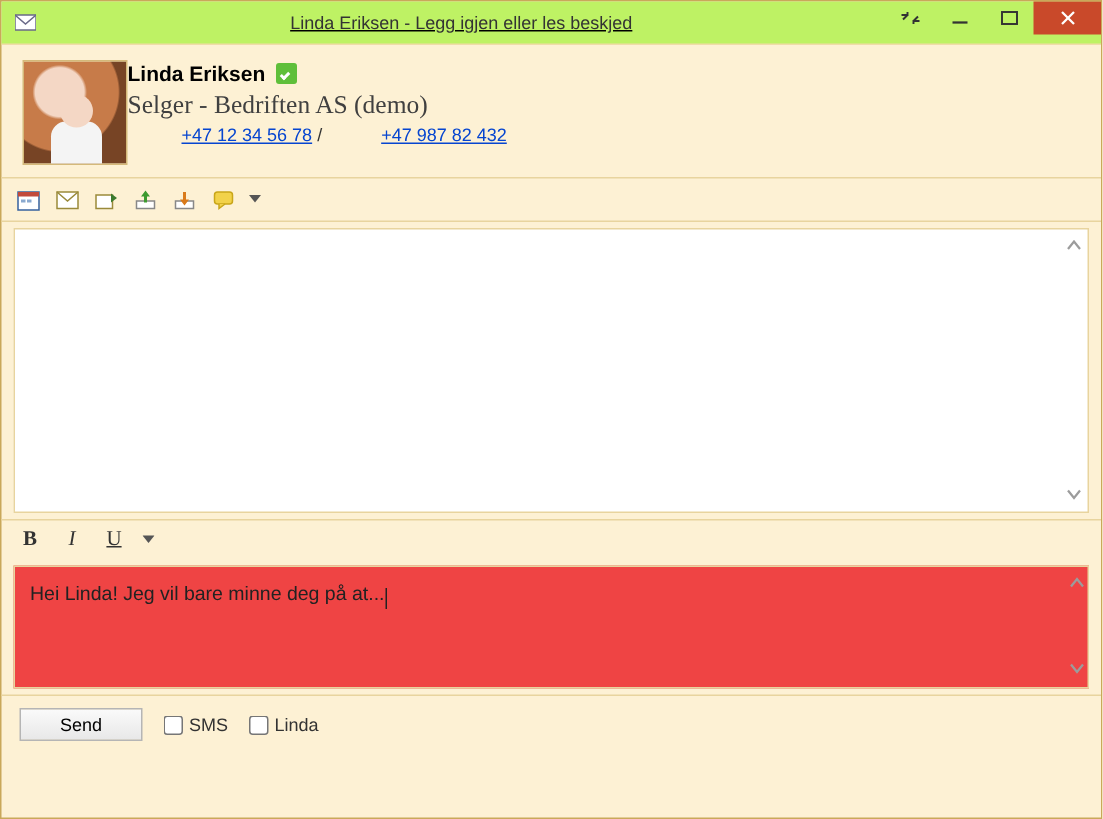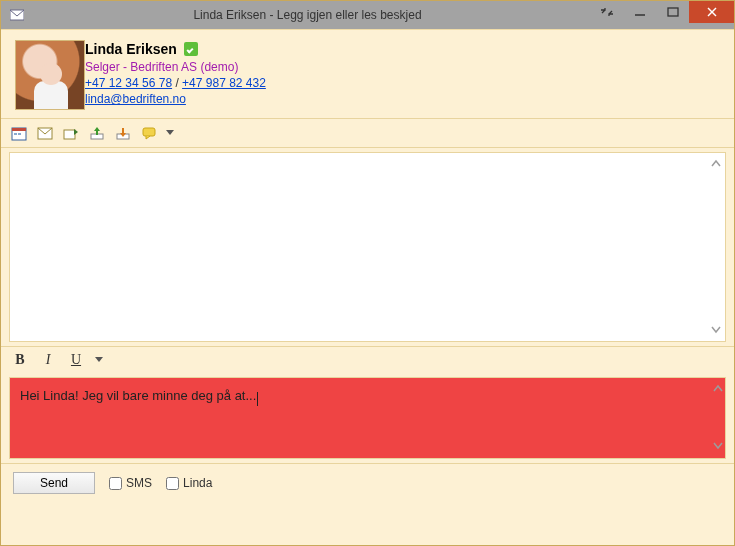--- a/index.html
+++ b/index.html
@@ -14,25 +14,26 @@
   .window {
     width: 735px;
     height: 546px;
     border: 1px solid #c9a85a;
     background: #fdf1d4;
     display: flex;
     flex-direction: column;
   }
   .titlebar {
     height: 29px;
-    background: #a3a3a3;
+    background: #bef264;
     display: flex;
     align-items: center;
     position: relative;
     border-bottom: 1px solid #f0dca8;
+    text-decoration: underline;
   }
   .titlebar .icon-left {
     margin-left: 8px;
     width: 16px; height: 16px;
     display:flex;align-items:center;justify-content:center;
   }
   .titlebar .title {
     flex: 1;
     text-align: center;
     font-size: 12px;
@@ -103,25 +104,26 @@
   }
   .presence::after{
     content:"";
     position:absolute;
     left:3px;top:6px;
     width:4px;height:2px;
     border-left:2px solid #fff;
     border-bottom:2px solid #fff;
     transform:rotate(-45deg);
   }
-  .contact-sub { color:#a21caf; font-size:12px; }
+  .contact-sub { color:#404040; font-size:17px;font-family:Liberation Serif, serif; }
   .contact-phone, .contact-email {
     color:#0645d0;
     text-decoration: underline;
     font-size:12px;
+    margin-left:36px;
   }
   .phone-sep { color:#333; }
 
   .toolbar {
     padding: 4px 8px;
     display:flex;
     align-items:center;
     gap:6px;
     border-top:1px solid #e8d49e;
     border-bottom:1px solid #e8d49e;
@@ -253,23 +255,20 @@
   <div class="contact-card">
     <div class="avatar"></div>
     <div class="contact-text">
       <div>
         <span class="contact-name">Linda Eriksen</span>
         <span class="presence"></span>
       </div>
       <div class="contact-sub">Selger - Bedriften AS (demo)</div>
       <div>
         <a href="#" class="contact-phone">+47 12 34 56 78</a><span class="phone-sep"> / </span><a href="#" class="contact-phone">+47 987 82 432</a>
-      </div>
-      <div>
-        <a href="#" class="contact-email">linda@bedriften.no</a>
       </div>
     </div>
   </div>
 
   <div class="toolbar">
     <div class="tbtn">
       <svg width="16" height="16">
           <rect x="1" y="3" width="14" height="12" fill="#fff" stroke="#36619e"></rect>
           <rect x="1" y="3" width="14" height="3" fill="#c24a3b"></rect>
           <rect x="3" y="8" width="3" height="2" fill="#8aa9cf"></rect>

